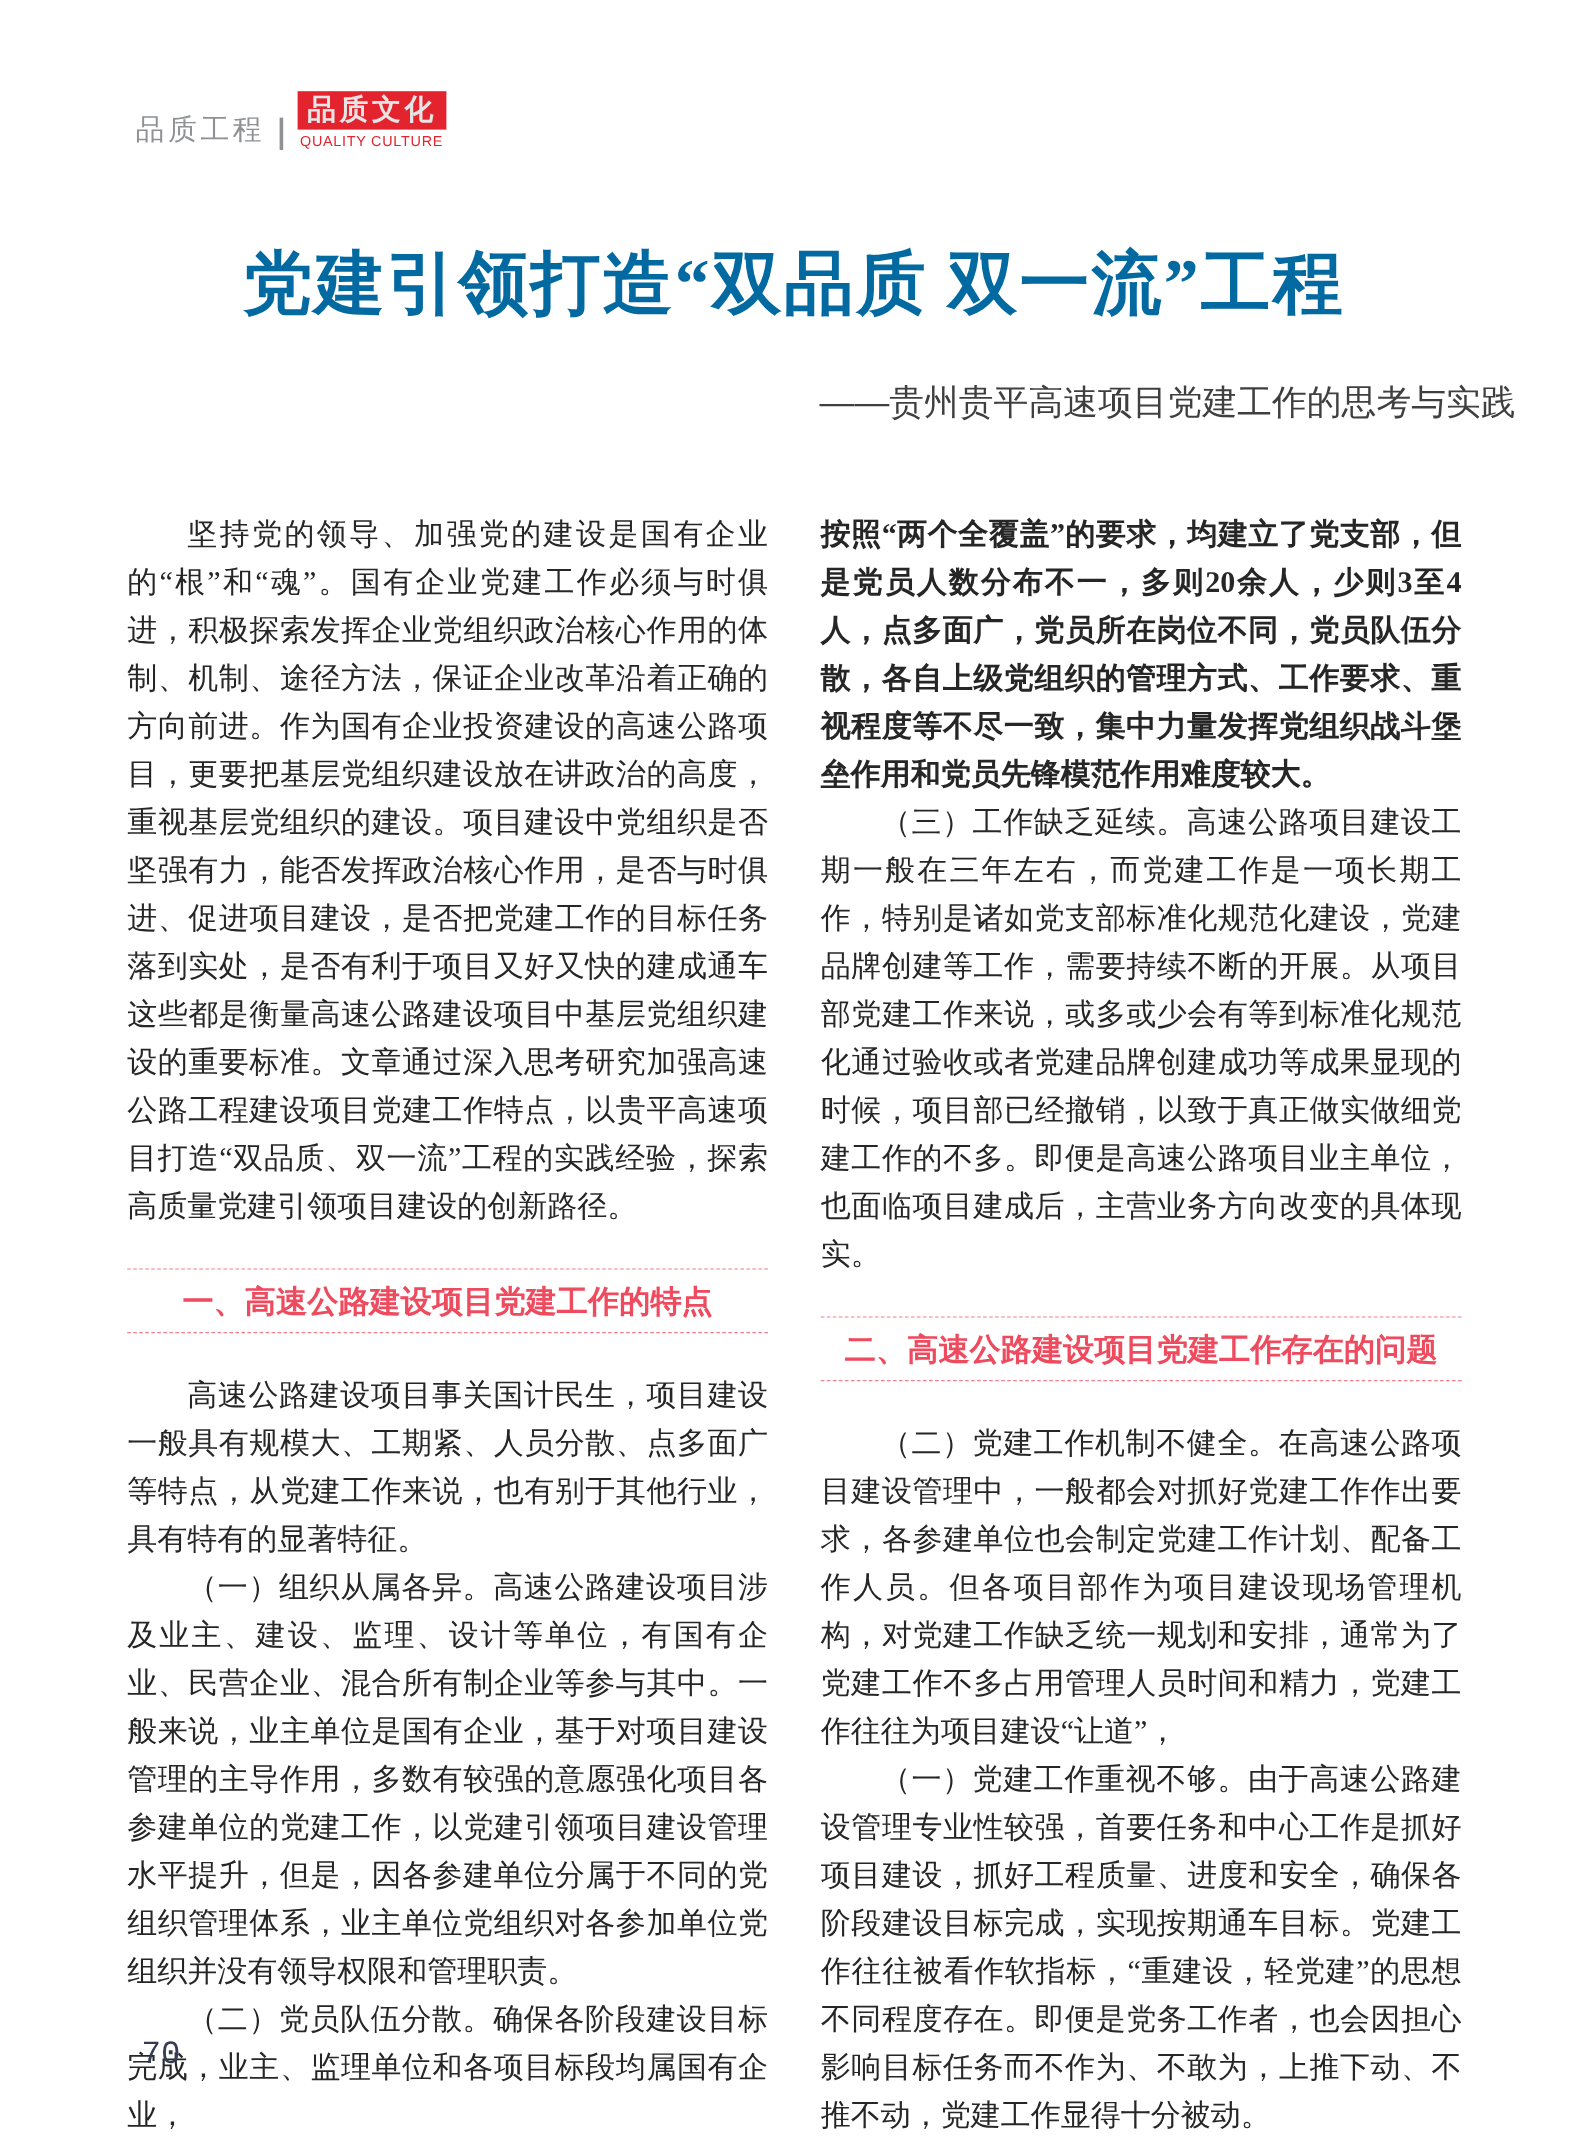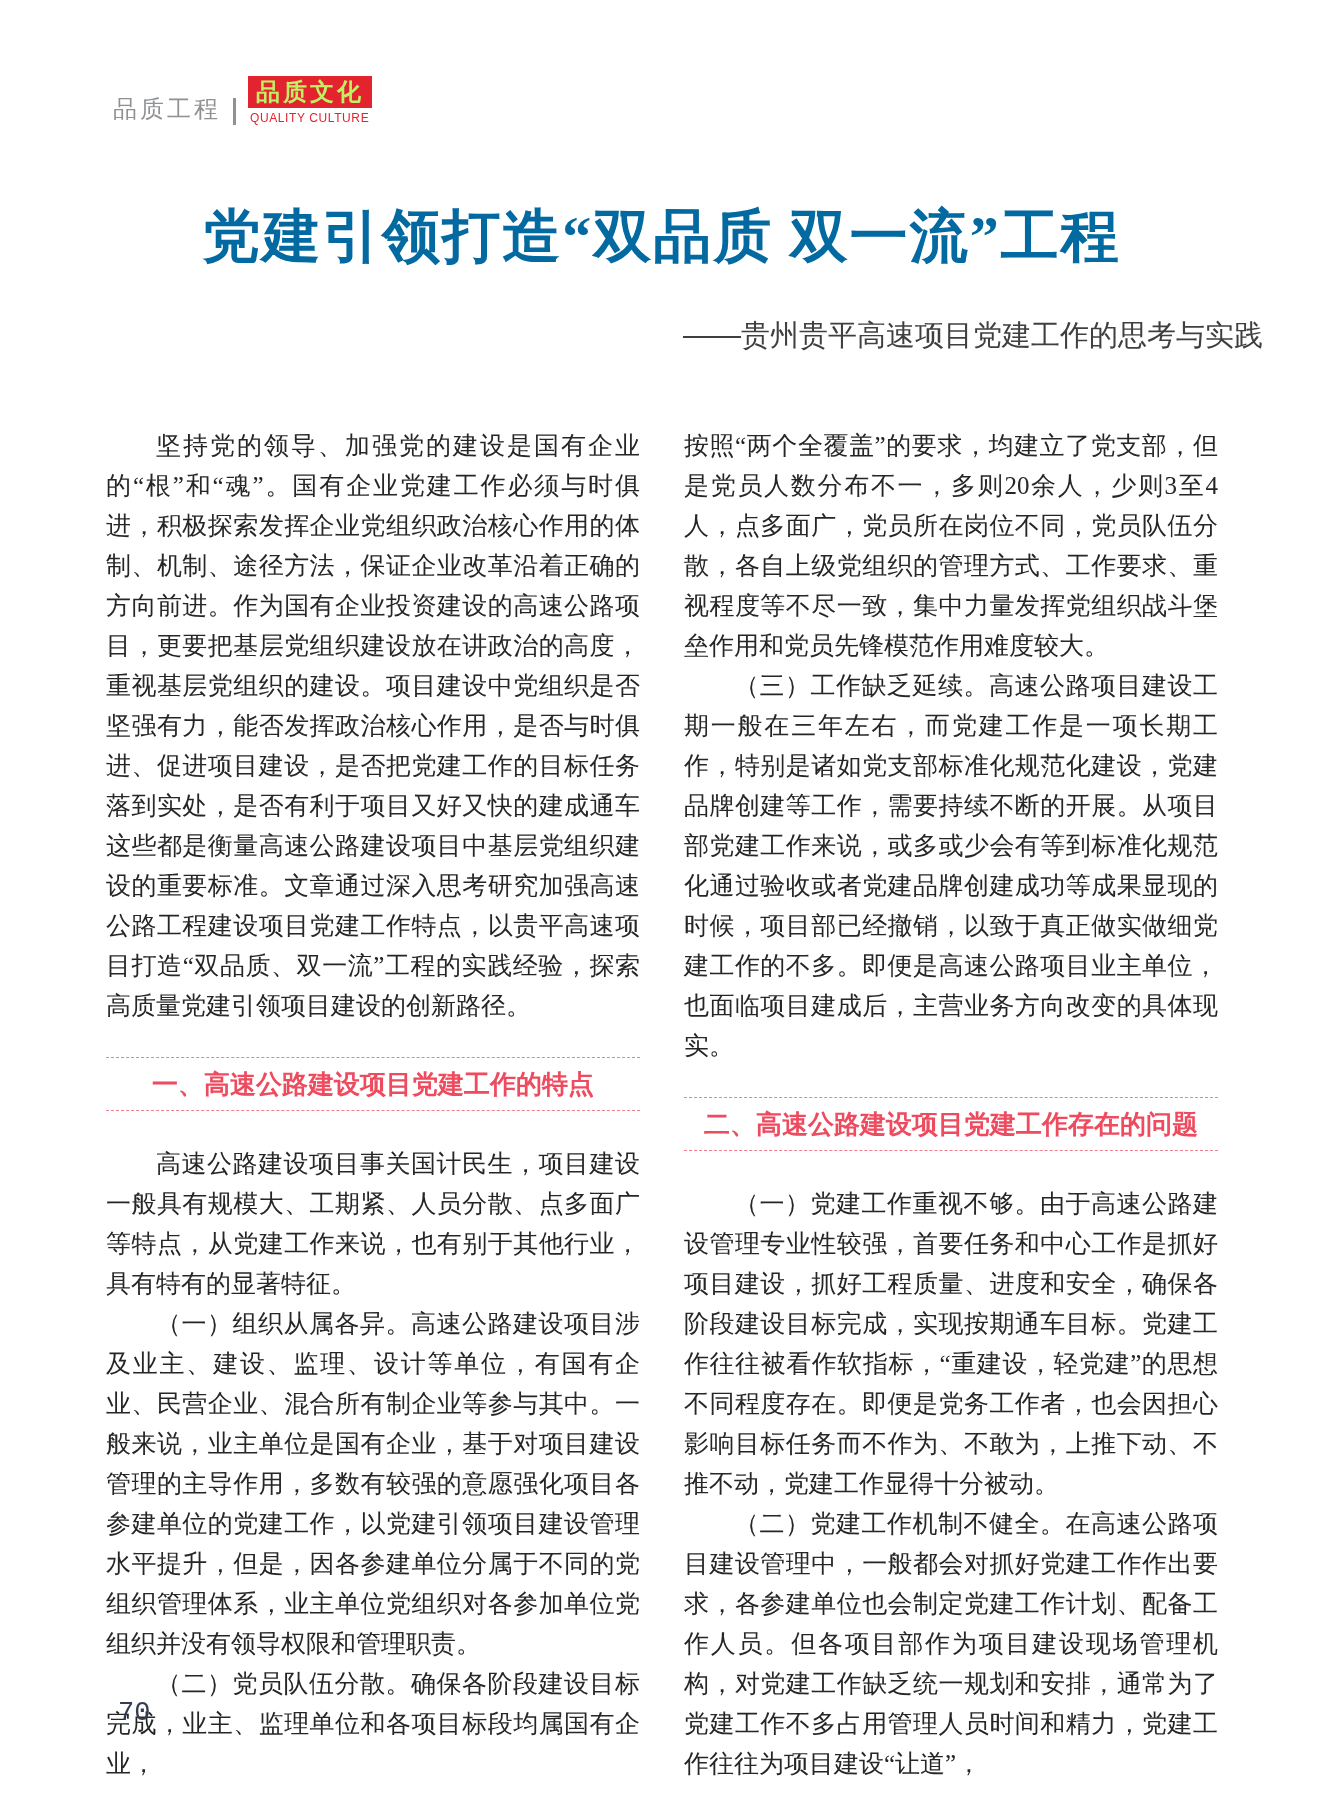--- a/index.html
+++ b/index.html
@@ -21,21 +21,21 @@
   .masthead-left {
     font-family: "Liberation Sans", sans-serif;
     font-size: 24px; color: #8f9194; letter-spacing: 3px; line-height: 32px;
   }
   .masthead-sep {
     width: 3px; height: 27px; background: #8f9194;
     margin: 2px 12px 0 12px;
   }
   .masthead-right { display: flex; flex-direction: column; }
   .masthead-badge {
-    background: #e3232e; color: #bef264;
+    background: #e3232e; color: #e5e5e5;
     font-family: "Liberation Sans", sans-serif;
     font-weight: bold; font-size: 24px; line-height: 32px;
     padding: 0 8px; letter-spacing: 3px;
   }
   .masthead-en {
     color: #e3232e;
     font-family: "Liberation Sans", sans-serif;
     font-size: 12px; letter-spacing: 0.6px; margin-top: 3px; padding-left: 2px;
   }
 
@@ -59,21 +59,21 @@
     position: absolute; top: 426px; left: 106px; width: 1112px;
     display: flex; gap: 44px;
   }
   .col { flex: 1; min-width: 0; }
   .col p {
     margin: 0;
     font-size: 25px; line-height: 40px;
     text-align: justify; text-justify: inter-ideograph;
     text-indent: 2em;
   }
-  .col p.no-indent { text-indent: 0; }
+  .col p.no-indent { text-indent: 0; font-weight: bold; }
 
   .section-heading {
     margin: 31px 0 33px;
     border-top: 1px dashed #f07f8e;
     border-bottom: 1px dashed #f07f8e;
     padding: 12px 0;
     text-align: center;
     color: #ee4b5f;
     font-family: "Liberation Sans", sans-serif;
     font-weight: bold; font-size: 26px; line-height: 28px;
@@ -105,18 +105,18 @@
     <p>坚持党的领导、加强党的建设是国有企业的“根”和“魂”。国有企业党建工作必须与时俱进，积极探索发挥企业党组织政治核心作用的体制、机制、途径方法，保证企业改革沿着正确的方向前进。作为国有企业投资建设的高速公路项目，更要把基层党组织建设放在讲政治的高度，重视基层党组织的建设。项目建设中党组织是否坚强有力，能否发挥政治核心作用，是否与时俱进、促进项目建设，是否把党建工作的目标任务落到实处，是否有利于项目又好又快的建成通车这些都是衡量高速公路建设项目中基层党组织建设的重要标准。文章通过深入思考研究加强高速公路工程建设项目党建工作特点，以贵平高速项目打造“双品质、双一流”工程的实践经验，探索高质量党建引领项目建设的创新路径。</p>
     <div class="section-heading">一、高速公路建设项目党建工作的特点</div>
     <p>高速公路建设项目事关国计民生，项目建设一般具有规模大、工期紧、人员分散、点多面广等特点，从党建工作来说，也有别于其他行业，具有特有的显著特征。</p>
     <p>（一）组织从属各异。高速公路建设项目涉及业主、建设、监理、设计等单位，有国有企业、民营企业、混合所有制企业等参与其中。一般来说，业主单位是国有企业，基于对项目建设管理的主导作用，多数有较强的意愿强化项目各参建单位的党建工作，以党建引领项目建设管理水平提升，但是，因各参建单位分属于不同的党组织管理体系，业主单位党组织对各参加单位党组织并没有领导权限和管理职责。</p>
     <p>（二）党员队伍分散。确保各阶段建设目标完成，业主、监理单位和各项目标段均属国有企业，</p>
   </div>
   <div class="col">
     <p class="no-indent">按照“两个全覆盖”的要求，均建立了党支部，但是党员人数分布不一，多则20余人，少则3至4人，点多面广，党员所在岗位不同，党员队伍分散，各自上级党组织的管理方式、工作要求、重视程度等不尽一致，集中力量发挥党组织战斗堡垒作用和党员先锋模范作用难度较大。</p>
     <p>（三）工作缺乏延续。高速公路项目建设工期一般在三年左右，而党建工作是一项长期工作，特别是诸如党支部标准化规范化建设，党建品牌创建等工作，需要持续不断的开展。从项目部党建工作来说，或多或少会有等到标准化规范化通过验收或者党建品牌创建成功等成果显现的时候，项目部已经撤销，以致于真正做实做细党建工作的不多。即便是高速公路项目业主单位，也面临项目建成后，主营业务方向改变的具体现实。</p>
     <div class="section-heading">二、高速公路建设项目党建工作存在的问题</div>
+    <p>（二）党建工作机制不健全。在高速公路项目建设管理中，一般都会对抓好党建工作作出要求，各参建单位也会制定党建工作计划、配备工作人员。但各项目部作为项目建设现场管理机构，对党建工作缺乏统一规划和安排，通常为了党建工作不多占用管理人员时间和精力，党建工作往往为项目建设“让道”，</p>
     <p>（一）党建工作重视不够。由于高速公路建设管理专业性较强，首要任务和中心工作是抓好项目建设，抓好工程质量、进度和安全，确保各阶段建设目标完成，实现按期通车目标。党建工作往往被看作软指标，“重建设，轻党建”的思想不同程度存在。即便是党务工作者，也会因担心影响目标任务而不作为、不敢为，上推下动、不推不动，党建工作显得十分被动。</p>
-    <p>（二）党建工作机制不健全。在高速公路项目建设管理中，一般都会对抓好党建工作作出要求，各参建单位也会制定党建工作计划、配备工作人员。但各项目部作为项目建设现场管理机构，对党建工作缺乏统一规划和安排，通常为了党建工作不多占用管理人员时间和精力，党建工作往往为项目建设“让道”，</p>
   </div>
 </div>
 
 <div class="page-number">70</div>
 
 </body></html>

